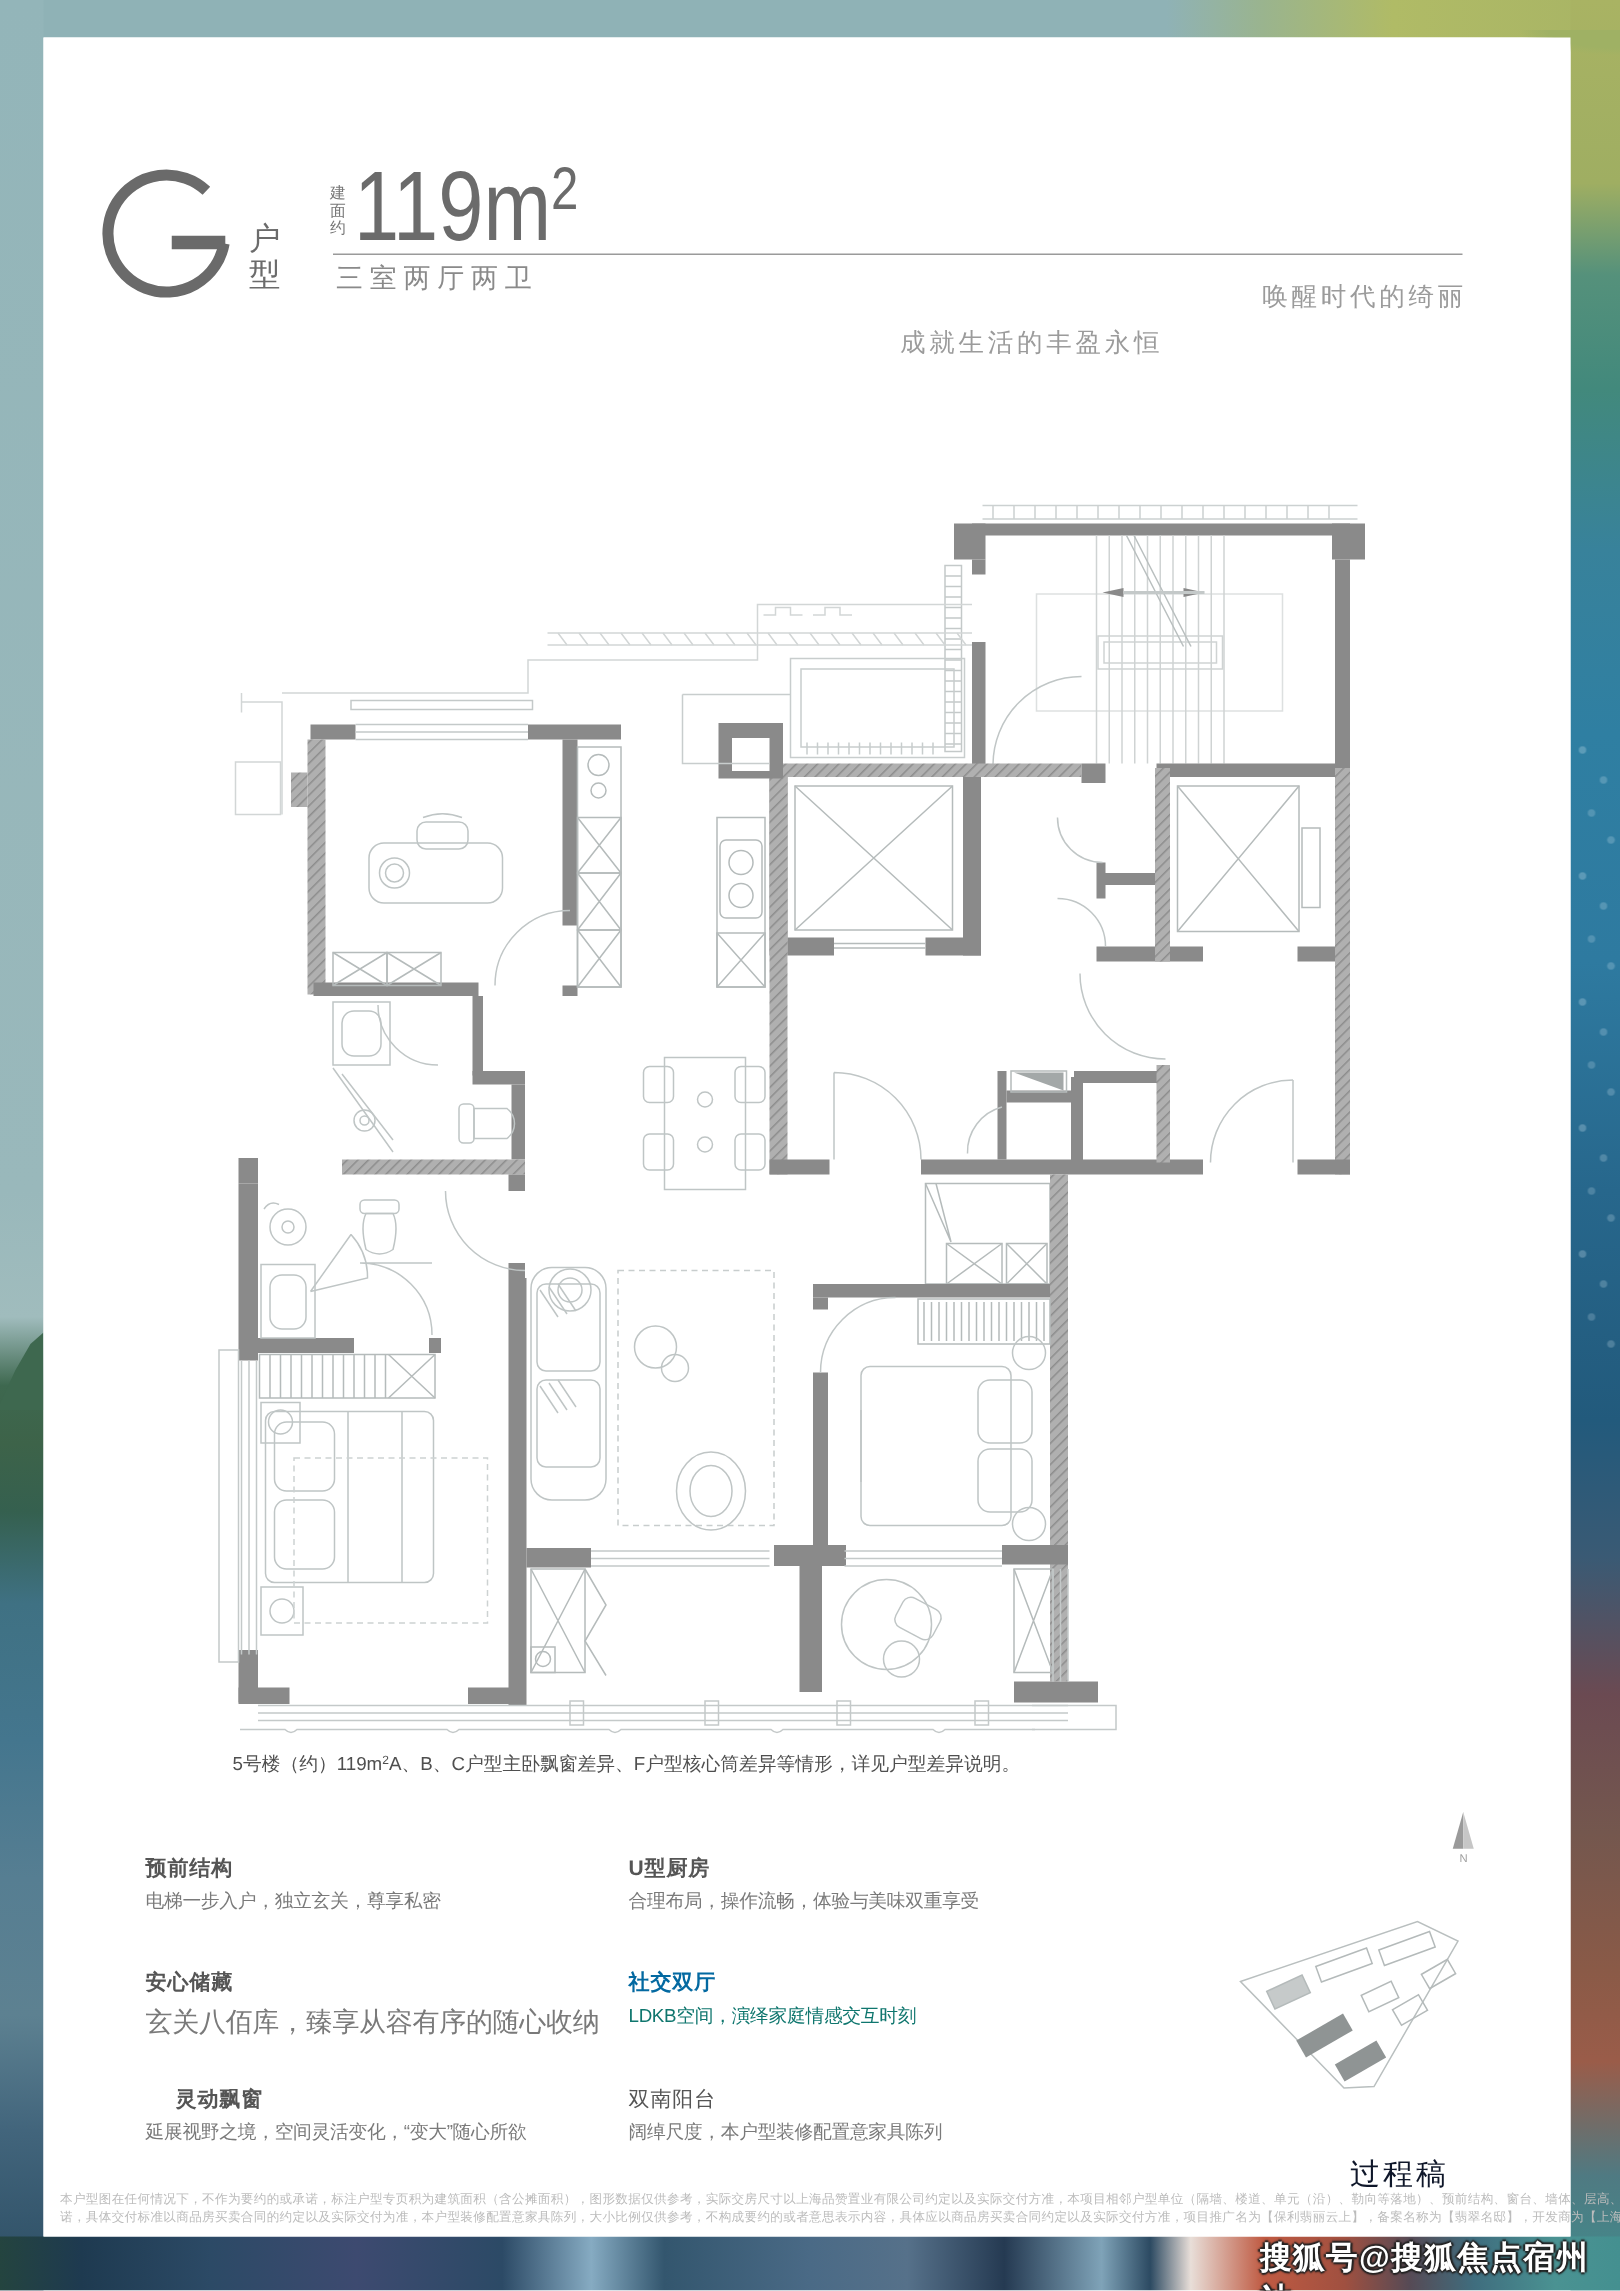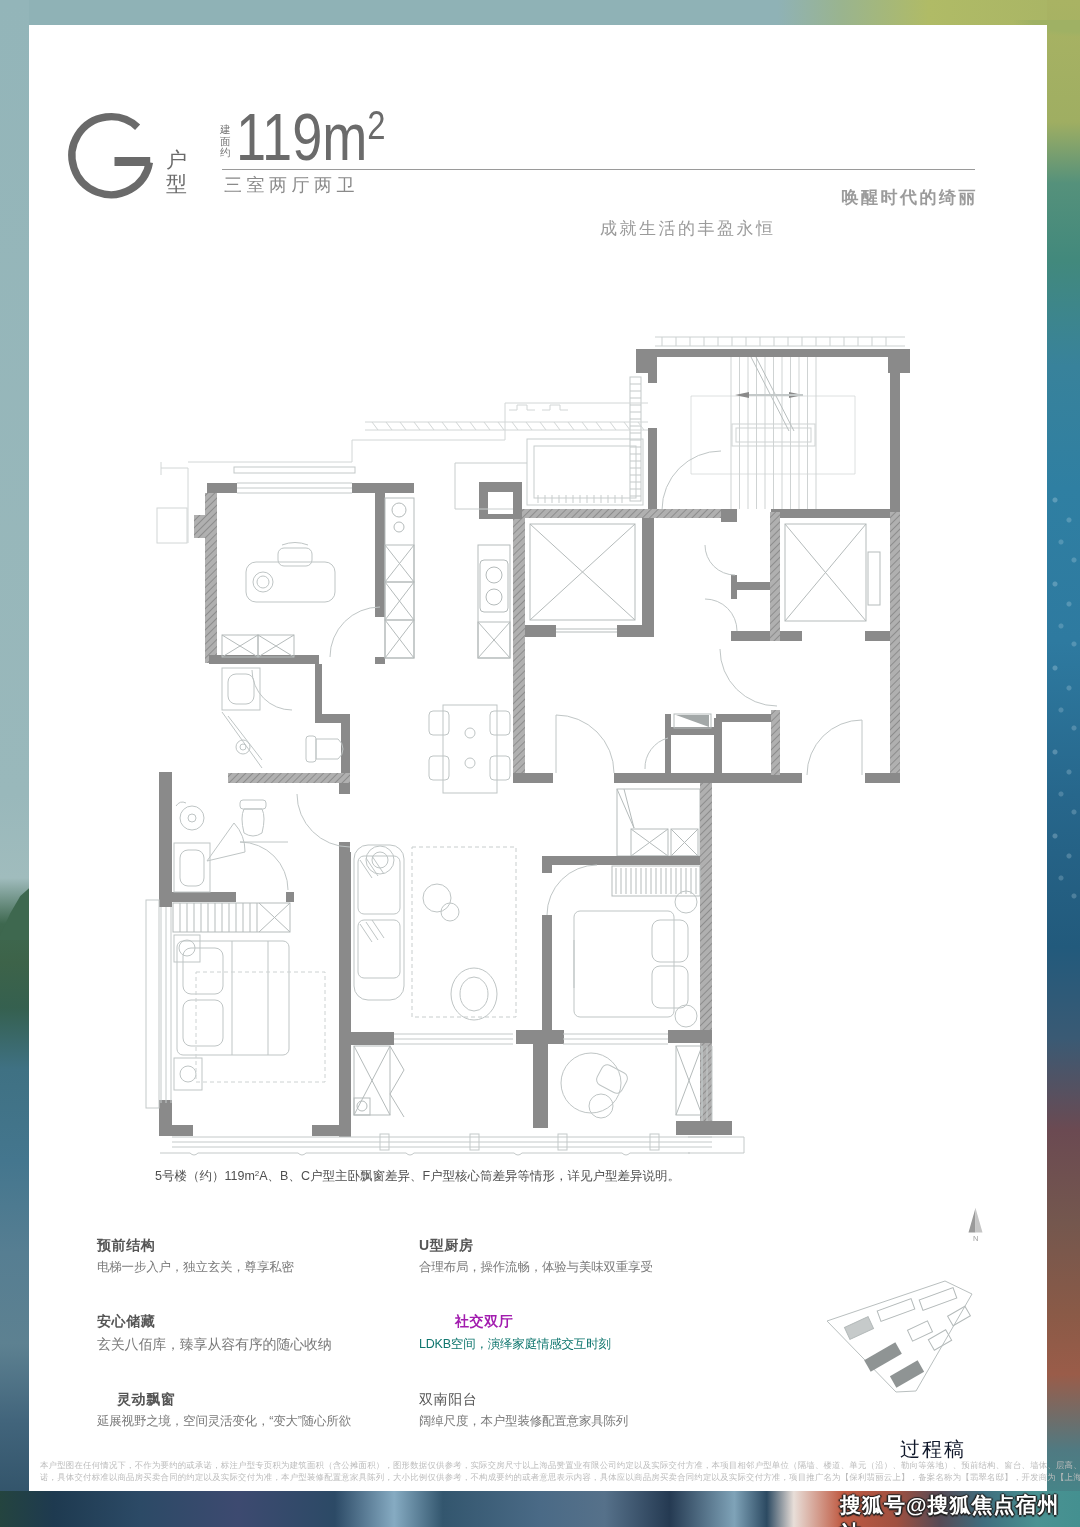--- a/index.html
+++ b/index.html
@@ -34,21 +34,21 @@
 <div class="abs" style="left:166px;top:148px;width:24px;font-size:21px;line-height:23.5px;color:#6b6b6b;letter-spacing:2px;">户型</div>
 
 <div class="abs" style="left:220px;top:124px;width:11px;font-size:10.5px;line-height:11.5px;color:#777;">建面约</div>
 
 <div class="abs" style="left:236px;top:99px;font-size:66px;color:#6b6b6b;letter-spacing:0px;transform:scaleX(0.82);transform-origin:left top;">119m<span style="font-size:40px;vertical-align:21px;">2</span></div>
 
 <div class="abs" style="left:222px;top:169px;width:753px;height:1px;background:#9a9a9a;"></div>
 
 <div class="abs" style="left:224px;top:173px;font-size:18px;color:#8a8a8a;letter-spacing:4.5px;">三室两厅两卫</div>
 
-<div class="abs" style="left:600px;top:186px;width:378px;text-align:right;font-size:17px;color:#9b9b9b;letter-spacing:2.5px;font-weight:bold;">唤醒时代的绮丽</div>
+<div class="abs" style="left:600px;top:186px;width:378px;text-align:right;font-size:17px;color:#9b9b9b;letter-spacing:2.5px;">唤醒时代的绮丽</div>
 
 <div class="abs" style="left:600px;top:217px;width:378px;font-size:17px;color:#9b9b9b;letter-spacing:2.5px;">成就生活的丰盈永恒</div>
 
 <svg id="plan" class="abs" style="left:130px;top:325px;" width="800" height="845" viewBox="130 325 800 845">
 <defs>
 <pattern id="hatch" width="5" height="5" patternUnits="userSpaceOnUse" patternTransform="rotate(45)">
   <rect width="5" height="5" fill="#b0b0b0"></rect>
   <line x1="0" y1="0" x2="0" y2="5" stroke="#8d8d8d" stroke-width="2"></line>
 </pattern>
 </defs>
@@ -492,31 +492,31 @@
 </svg>
 
 <div class="abs" style="left:155px;top:1168px;font-size:12.5px;color:#4f4f4f;letter-spacing:0px;">5号楼（约）119m<span style="font-size:8px;vertical-align:4px;">2</span>A、B、C户型主卧飘窗差异、F户型核心筒差异等情形，详见户型差异说明。</div>
 
 <div class="abs" style="left:97px;top:1237px;font-size:14px;font-weight:bold;color:#555;letter-spacing:0.6px;">预前结构</div>
 
 <div class="abs" style="left:97px;top:1259px;font-size:12.5px;color:#7a7a7a;letter-spacing:-0.2px;">电梯一步入户，独立玄关，尊享私密</div>
 
 <div class="abs" style="left:97px;top:1313px;font-size:14px;font-weight:bold;color:#555;letter-spacing:0.6px;">安心储藏</div>
 
-<div class="abs" style="left:97px;top:1336px;font-size:14px;color:#7a7a7a;letter-spacing:-0.2px;">玄关八佰库，臻享从容有序的随心收纳</div>
+<div class="abs" style="left:97px;top:1336px;font-size:18px;color:#7a7a7a;letter-spacing:-0.2px;">玄关八佰库，臻享从容有序的随心收纳</div>
 
 <div class="abs" style="left:97px;top:1391px;font-size:14px;font-weight:bold;color:#555;letter-spacing:0.6px;margin-left:20px;">灵动飘窗</div>
 
 <div class="abs" style="left:97px;top:1413px;font-size:12.5px;color:#7a7a7a;letter-spacing:-0.2px;">延展视野之境，空间灵活变化，“变大”随心所欲</div>
 
 <div class="abs" style="left:419px;top:1237px;font-size:14px;font-weight:bold;color:#555;letter-spacing:0.6px;">U型厨房</div>
 
 <div class="abs" style="left:419px;top:1259px;font-size:12.5px;color:#7a7a7a;letter-spacing:-0.2px;">合理布局，操作流畅，体验与美味双重享受</div>
 
-<div class="abs" style="left:419px;top:1313px;font-size:14px;font-weight:bold;color:#a21caf;letter-spacing:0.6px;margin-left:36px;">社交双厅</div>
+<div class="abs" style="left:419px;top:1313px;font-size:14px;font-weight:bold;color:#0369a1;letter-spacing:0.6px;">社交双厅</div>
 
 <div class="abs" style="left:419px;top:1336px;font-size:12.5px;color:#0f766e;letter-spacing:-0.2px;">LDKB空间，演绎家庭情感交互时刻</div>
 
 <div class="abs" style="left:419px;top:1391px;font-size:14px;font-weight:normal;color:#555;letter-spacing:0.6px;">双南阳台</div>
 
 <div class="abs" style="left:419px;top:1413px;font-size:12.5px;color:#7a7a7a;letter-spacing:-0.2px;">阔绰尺度，本户型装修配置意家具陈列</div>
 
 <svg class="abs" style="left:960px;top:1205px;" width="40" height="40" viewBox="0 0 40 40">
   <polygon points="15.5,3 15.5,27.5 8.5,27.5" fill="#9a9a9a"></polygon>
   <polygon points="15.5,3 15.5,27.5 22.5,27.5" fill="#c6c6c6"></polygon>

